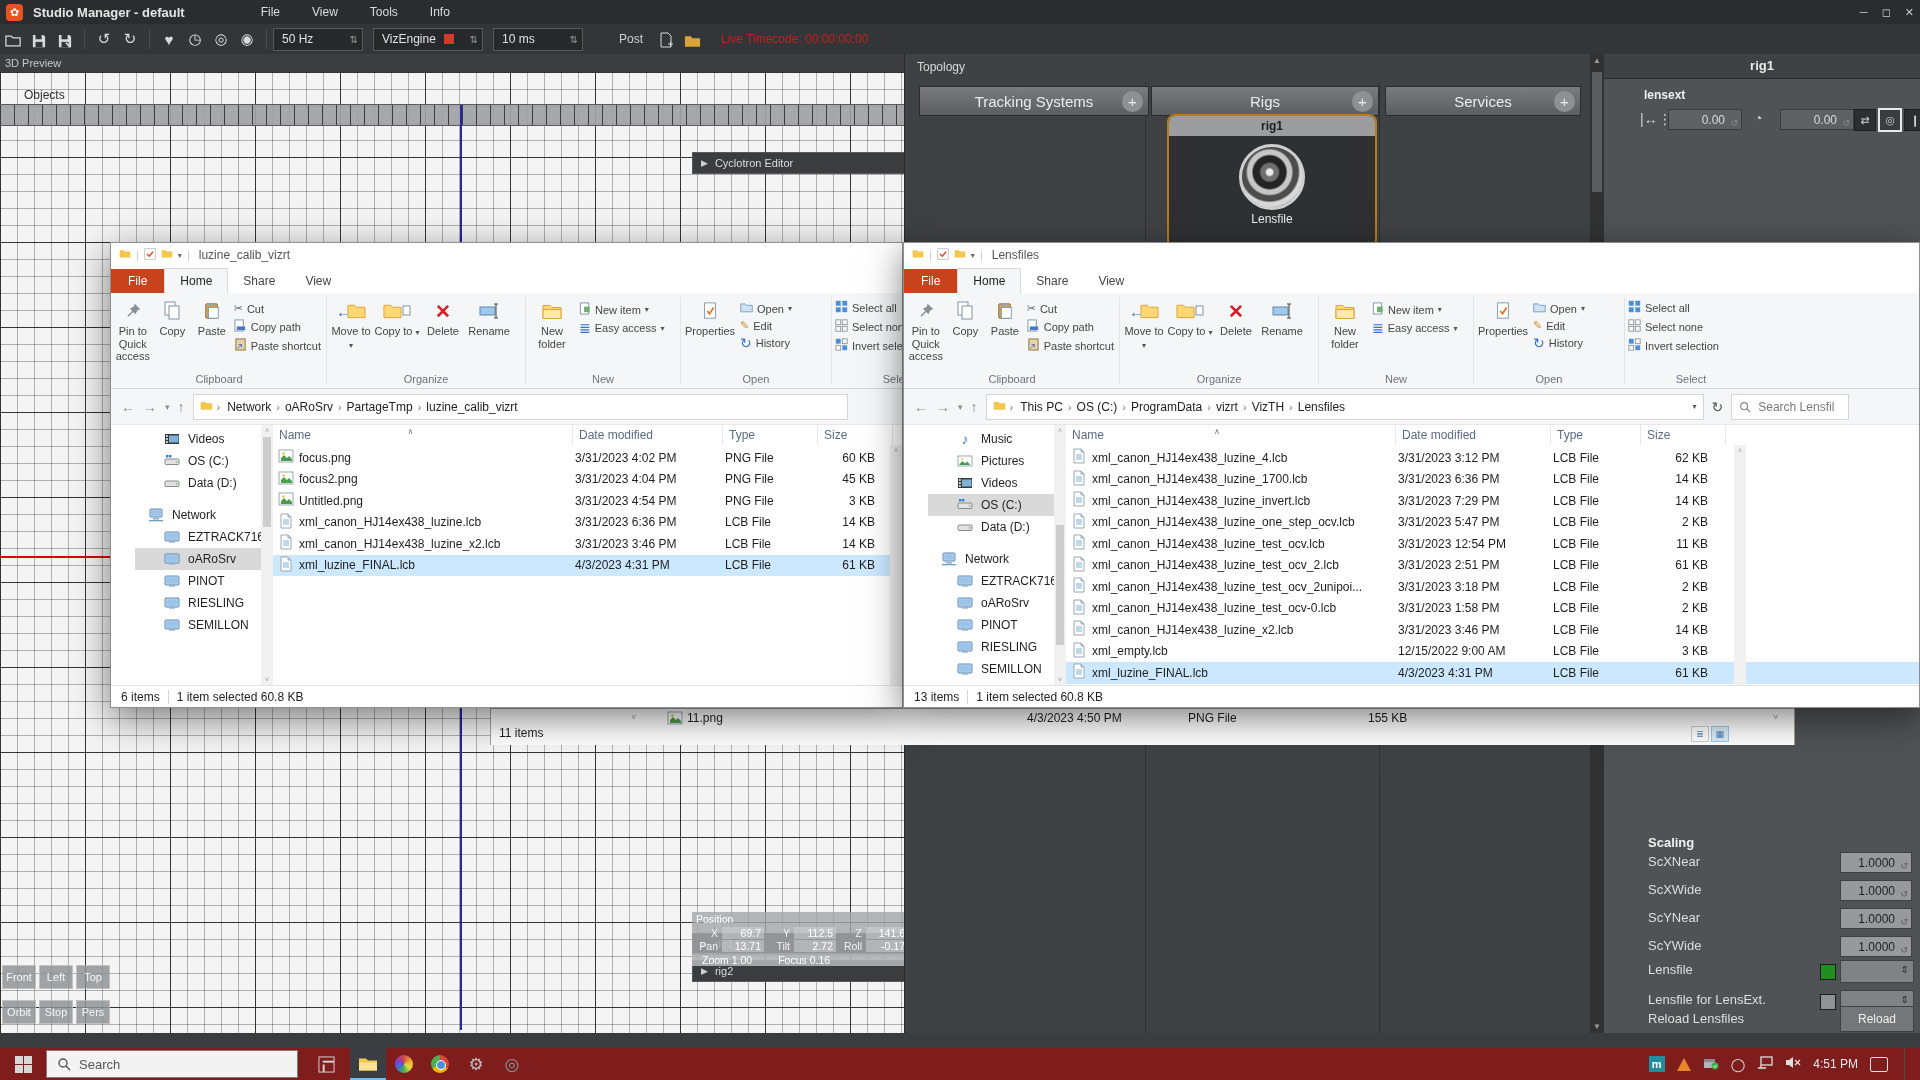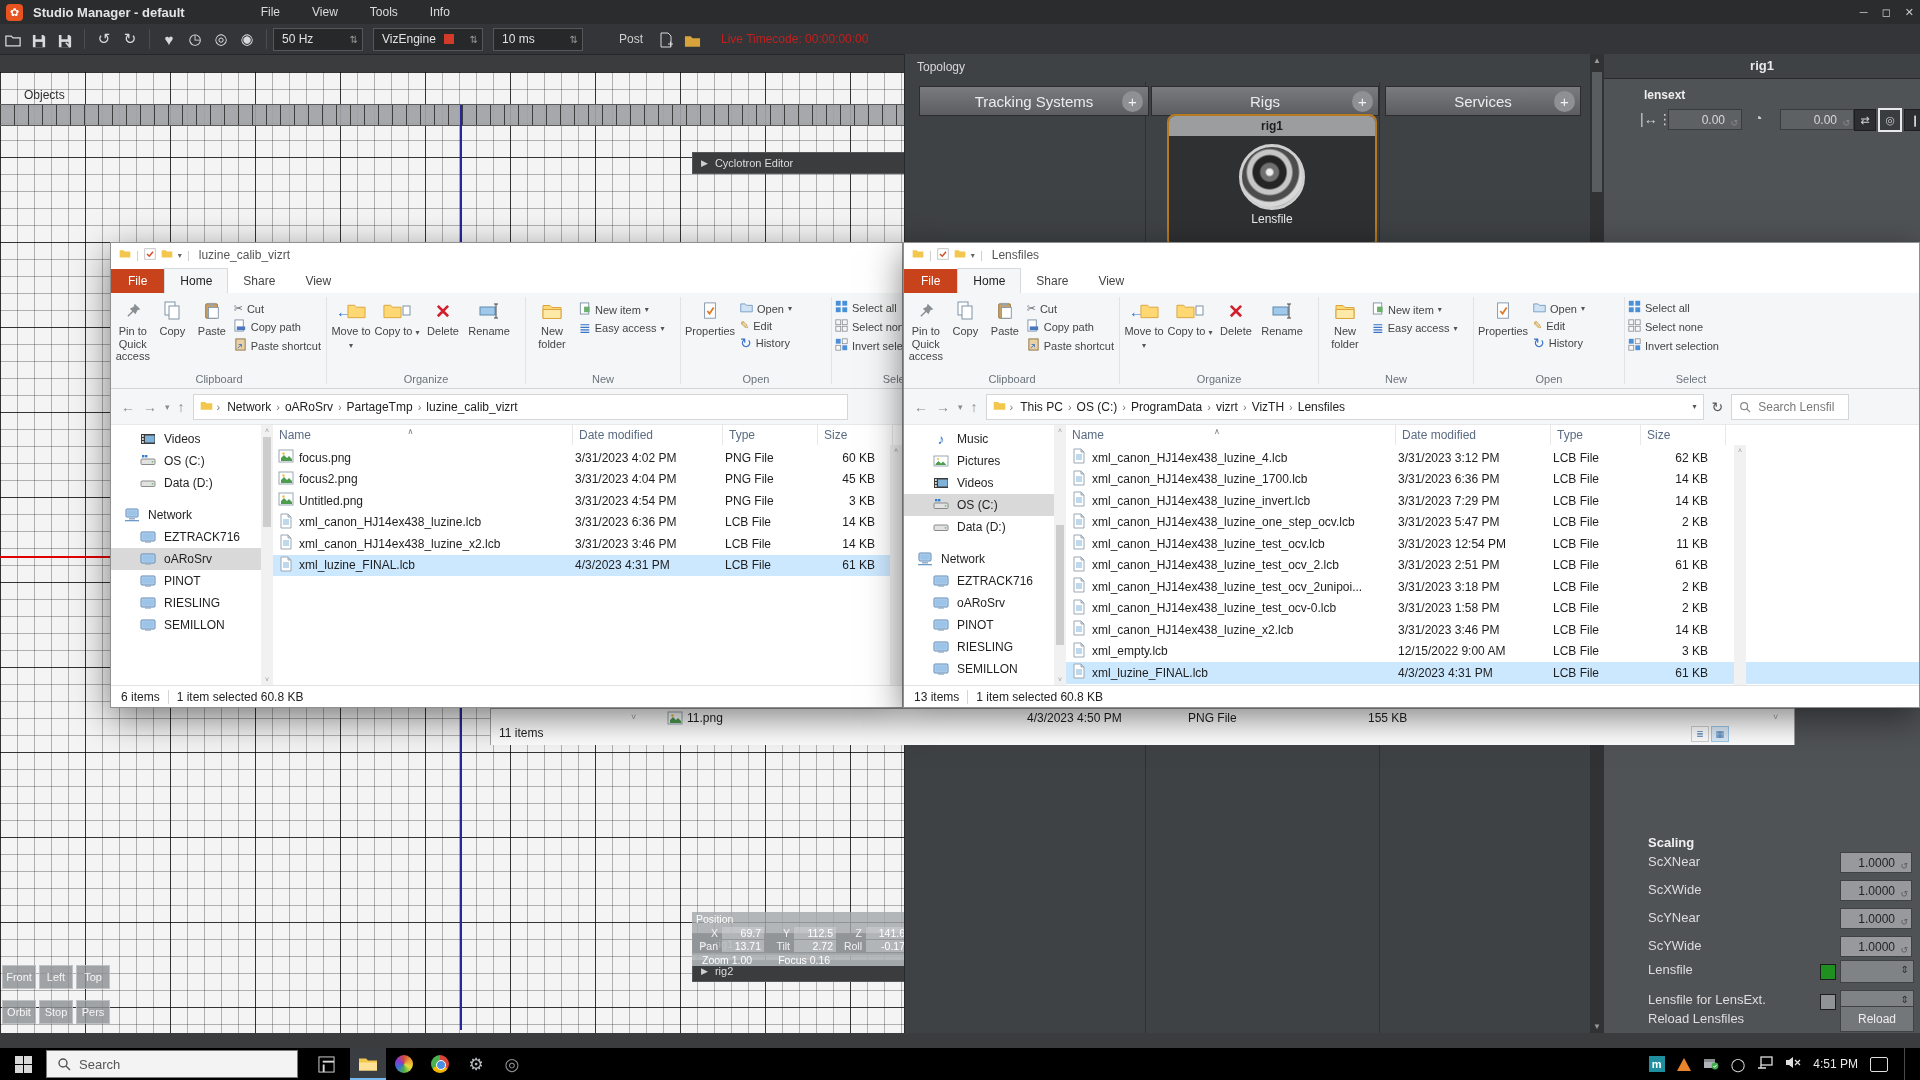--- a/index.html
+++ b/index.html
@@ -145,21 +145,21 @@
   .ex-nav{position:absolute;left:0;top:146px;width:100%;height:36px;background:#f5f6f7;
     border-bottom:1px solid #e8e8e8;display:flex;align-items:center;box-sizing:border-box;padding-left:10px;gap:8px;}
   .navarr{color:#8b8b8b;font-size:14px;}
   .addr{display:flex;align-items:center;height:26px;background:#fff;border:1px solid #d6d6d6;
     font-size:12px;color:#222;padding:0 6px;gap:2px;box-sizing:border-box;}
   .crumb{padding:0 3px;white-space:nowrap;}
   .crumb-sep{color:#777;font-size:11px;padding:0 2px;}
   .srch{height:26px;background:#fff;border:1px solid #d6d6d6;display:flex;align-items:center;
     padding:0 7px;font-size:12px;color:#7a7a7a;gap:7px;box-sizing:border-box;overflow:hidden;white-space:nowrap;}
   .ex-side{position:absolute;left:0;top:182px;width:162px;bottom:22px;overflow:hidden;
-    font-size:12px;color:#1f1f1f;padding-top:3px;box-sizing:border-box;}
+    font-size:12px;color:#1f1f1f;padding-top:3px;box-sizing:border-box;padding-left:24px;}
   .side-item{height:22px;display:flex;align-items:center;gap:7px;box-sizing:border-box;}
   .side-item.sel{background:#d9d9d9;}
   .side-item.gap{margin-top:10px;}
   .sscroll{position:absolute;left:150px;top:182px;width:12px;bottom:22px;background:#f1f1f1;
     color:#9a9a9a;font-size:7px;text-align:center;}
   .sscroll .thumb{position:absolute;left:2px;top:12px;width:8px;height:90px;background:#cdcdcd;}
   .lscroll{position:absolute;top:202px;width:12px;bottom:22px;background:#f1f1f1;color:#9a9a9a;
     font-size:7px;text-align:center;}
   .ex-list{position:absolute;left:162px;top:182px;right:0;bottom:22px;overflow:hidden;}
   .ex-cols{display:grid;grid-template-columns:var(--cols);height:20px;align-items:center;
@@ -185,21 +185,21 @@
     border:1px solid #a0a0a0;border-bottom:none;box-sizing:border-box;font-size:12px;color:#1e1e1e;}
   #e3row{position:absolute;left:0;top:1px;height:18px;width:100%;}
   #e3row span{position:absolute;white-space:nowrap;}
   #e3status{position:absolute;left:8px;top:17px;font-size:12px;color:#222;}
   .viewtgl{position:absolute;top:17px;width:16px;height:14px;border:1px solid #9ec9ea;background:#dcecf9;
     display:flex;align-items:center;justify-content:center;font-size:9px;color:#4a7eb8;}
 
   
   #appstatus{position:absolute;left:0;top:1033px;width:1920px;height:15px;background:#2c2e30;
     color:#cfcfcf;font-size:11px;line-height:15px;padding-left:6px;box-sizing:border-box;}
-  #taskbar{position:absolute;left:0;top:1048px;width:1920px;height:32px;background:#000000;
+  #taskbar{position:absolute;left:0;top:1048px;width:1920px;height:32px;background:#7f1d1d;
     display:flex;align-items:center;color:#e8e8e8;}
   #startbtn{width:46px;height:32px;display:flex;align-items:center;justify-content:center;}
   .winlogo{display:grid;grid-template-columns:8px 8px;grid-template-rows:8px 8px;gap:1px;}
   .winlogo div{background:#d8d8d8;}
   #tbsearch{width:252px;height:28px;background:#f3f3f3;border:1px solid #7a7a7a;display:flex;
     align-items:center;gap:8px;padding-left:10px;font-size:13px;color:#555;box-sizing:border-box;}
   .tkicon{width:36px;height:32px;display:flex;align-items:center;justify-content:center;font-size:17px;}
   .tkicon.active{background:#3a3d41;box-shadow:inset 0 -2px 0 #76b9ed;}
   #tray{margin-left:auto;display:flex;align-items:center;gap:12px;padding-right:10px;font-size:12px;}
   #mtile{width:16px;height:16px;background:#1f8fa0;color:#fff;font-size:11px;font-weight:bold;
@@ -276,20 +276,21 @@
           <path d="M3 1h7l3 3v11H3z" fill="none" stroke="#d8d9da"></path>
           <path d="M10 12h5M12.5 9.5v5" stroke="#d8d9da"></path>
         </svg></span>
     <span class="tbi">
       <svg width="17" height="14" viewBox="0 0 18 14">
           <path d="M1 2h6l2 2h8v9H1z" fill="#d9a33c"></path>
         </svg></span>
     <span id="timecode">Live Timecode: 00:00:00:00</span>
   </div>
 
+  <div id="previewhdr">3D Preview</div>
   <div id="viewport">
     <div id="objectslbl">Objects</div>
     <div id="rulerband"></div>
     <div id="blueline"></div>
     <div id="redline"></div>
     <div id="wand"></div>
     <div class="float-bar" style="top:80px;">
       <span class="tri">▶</span>
       <span>Cyclotron Editor</span>
     </div>

